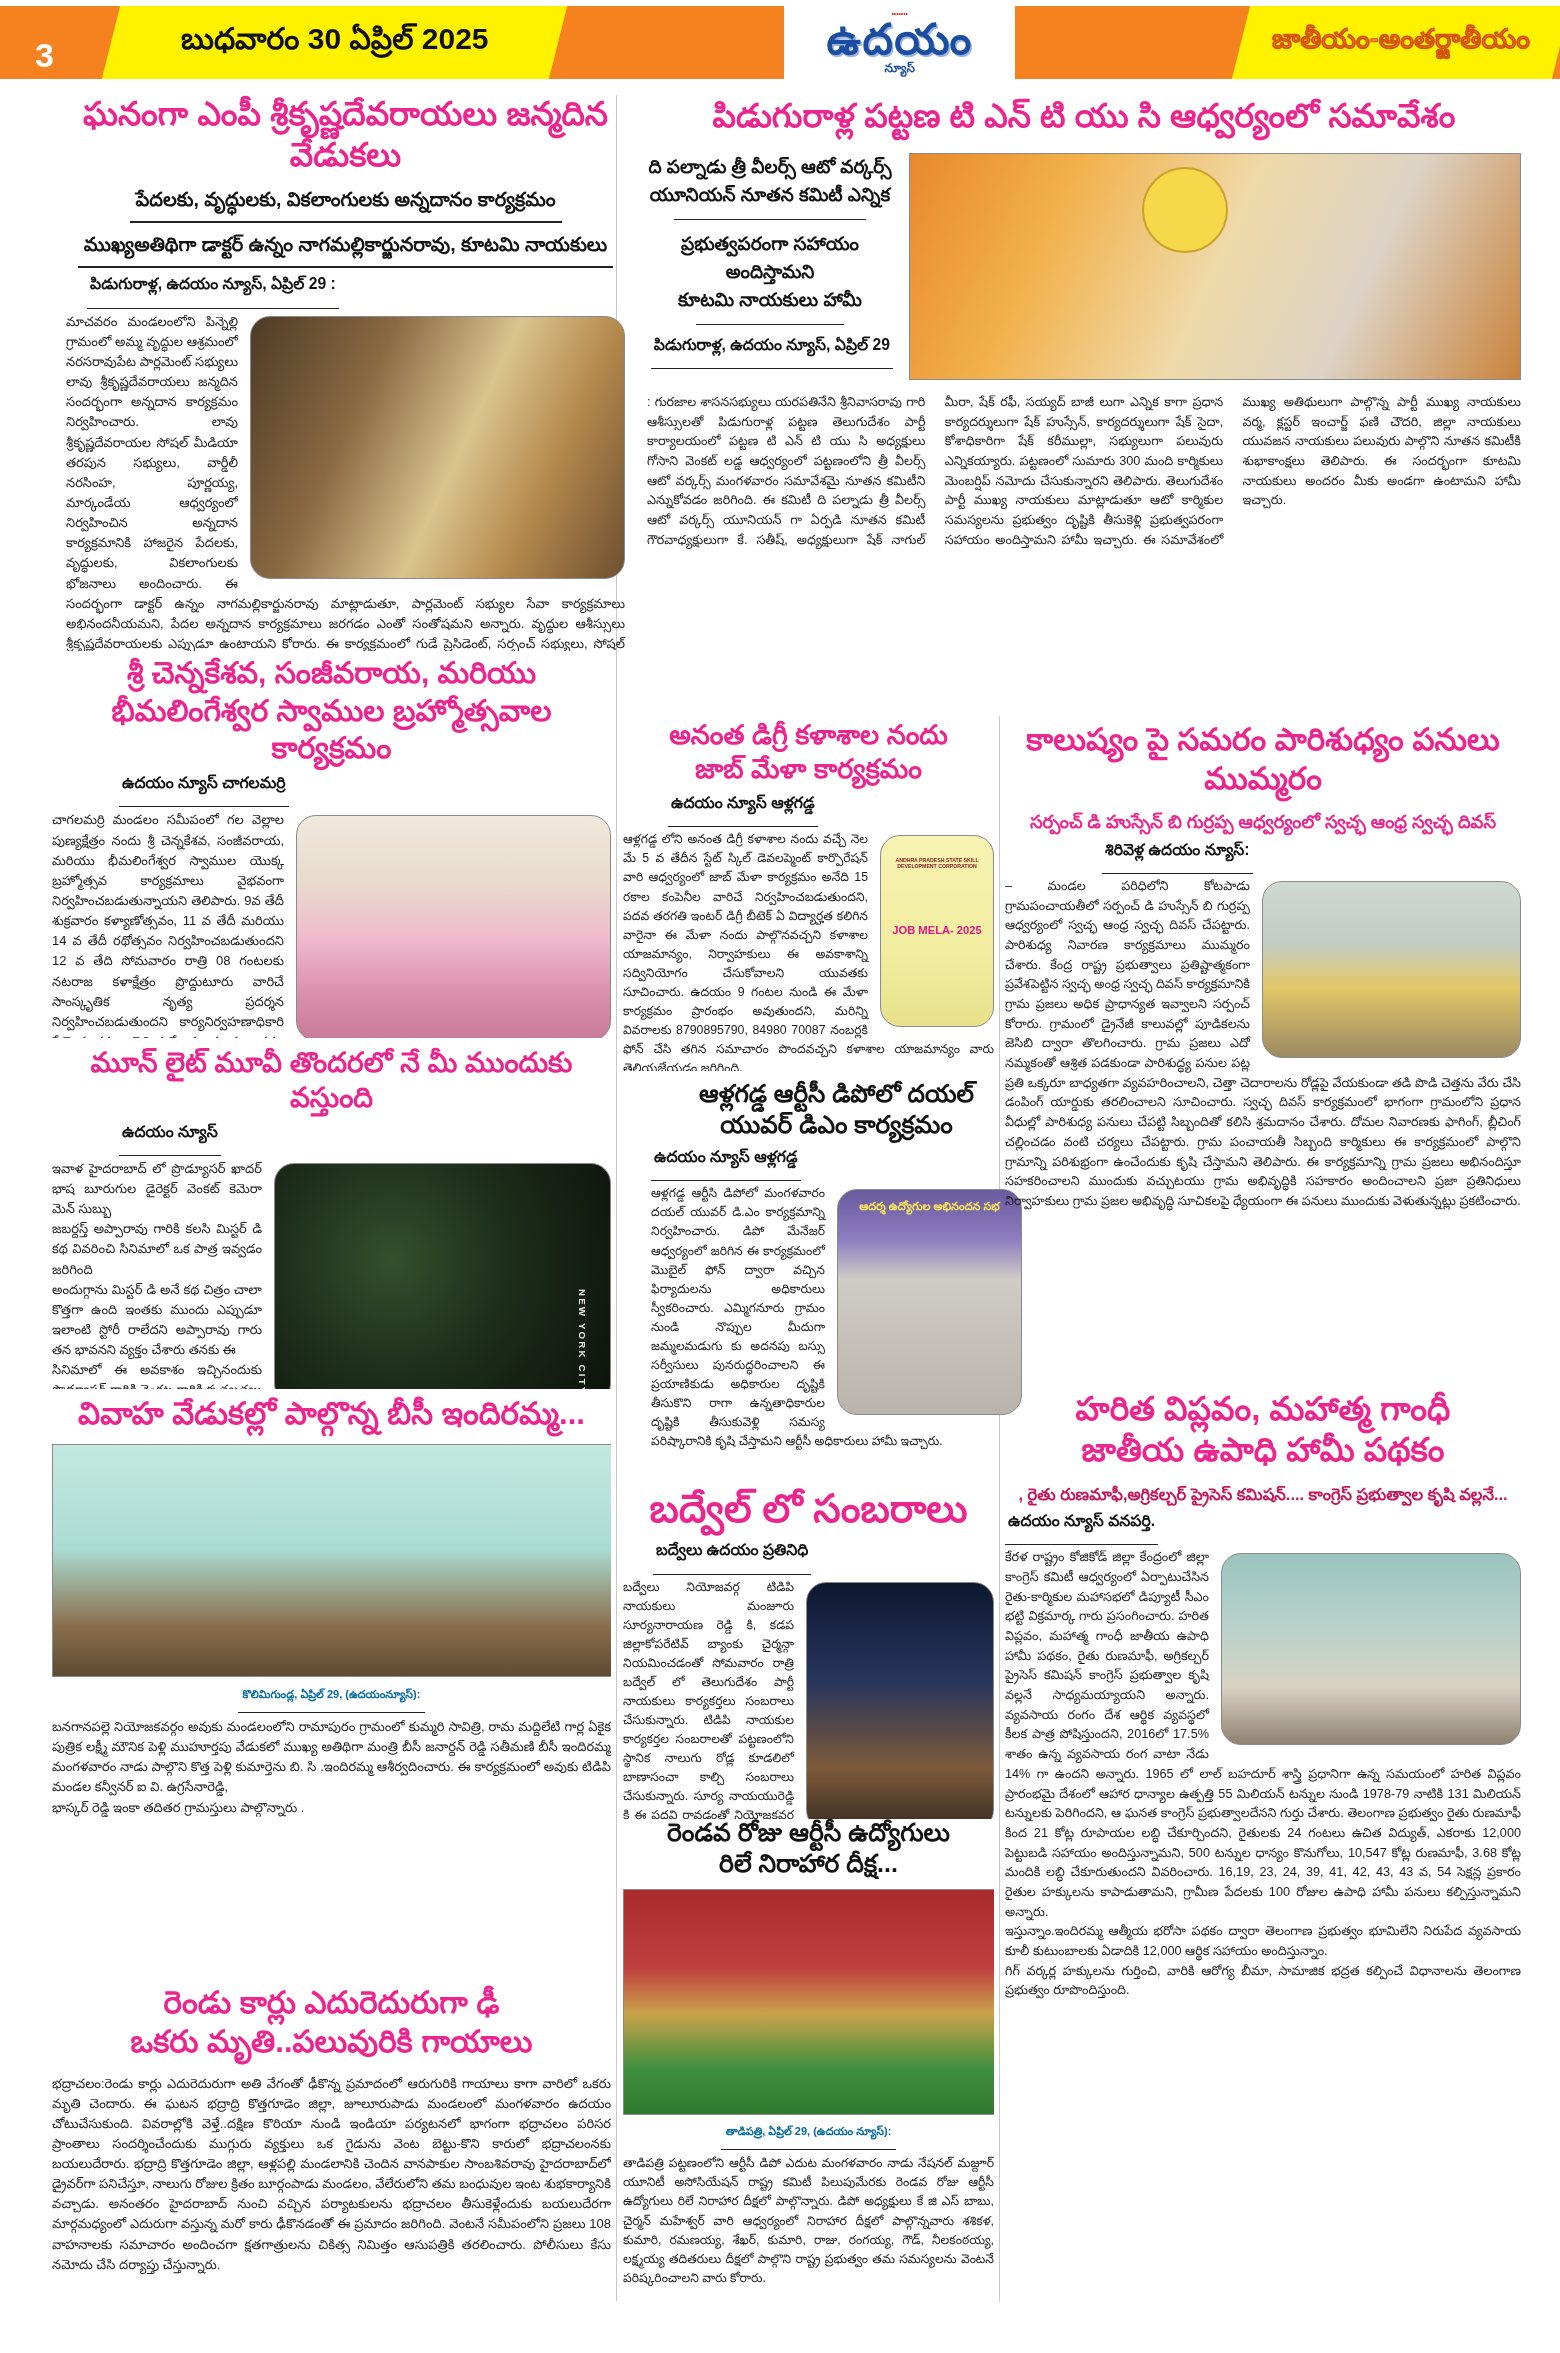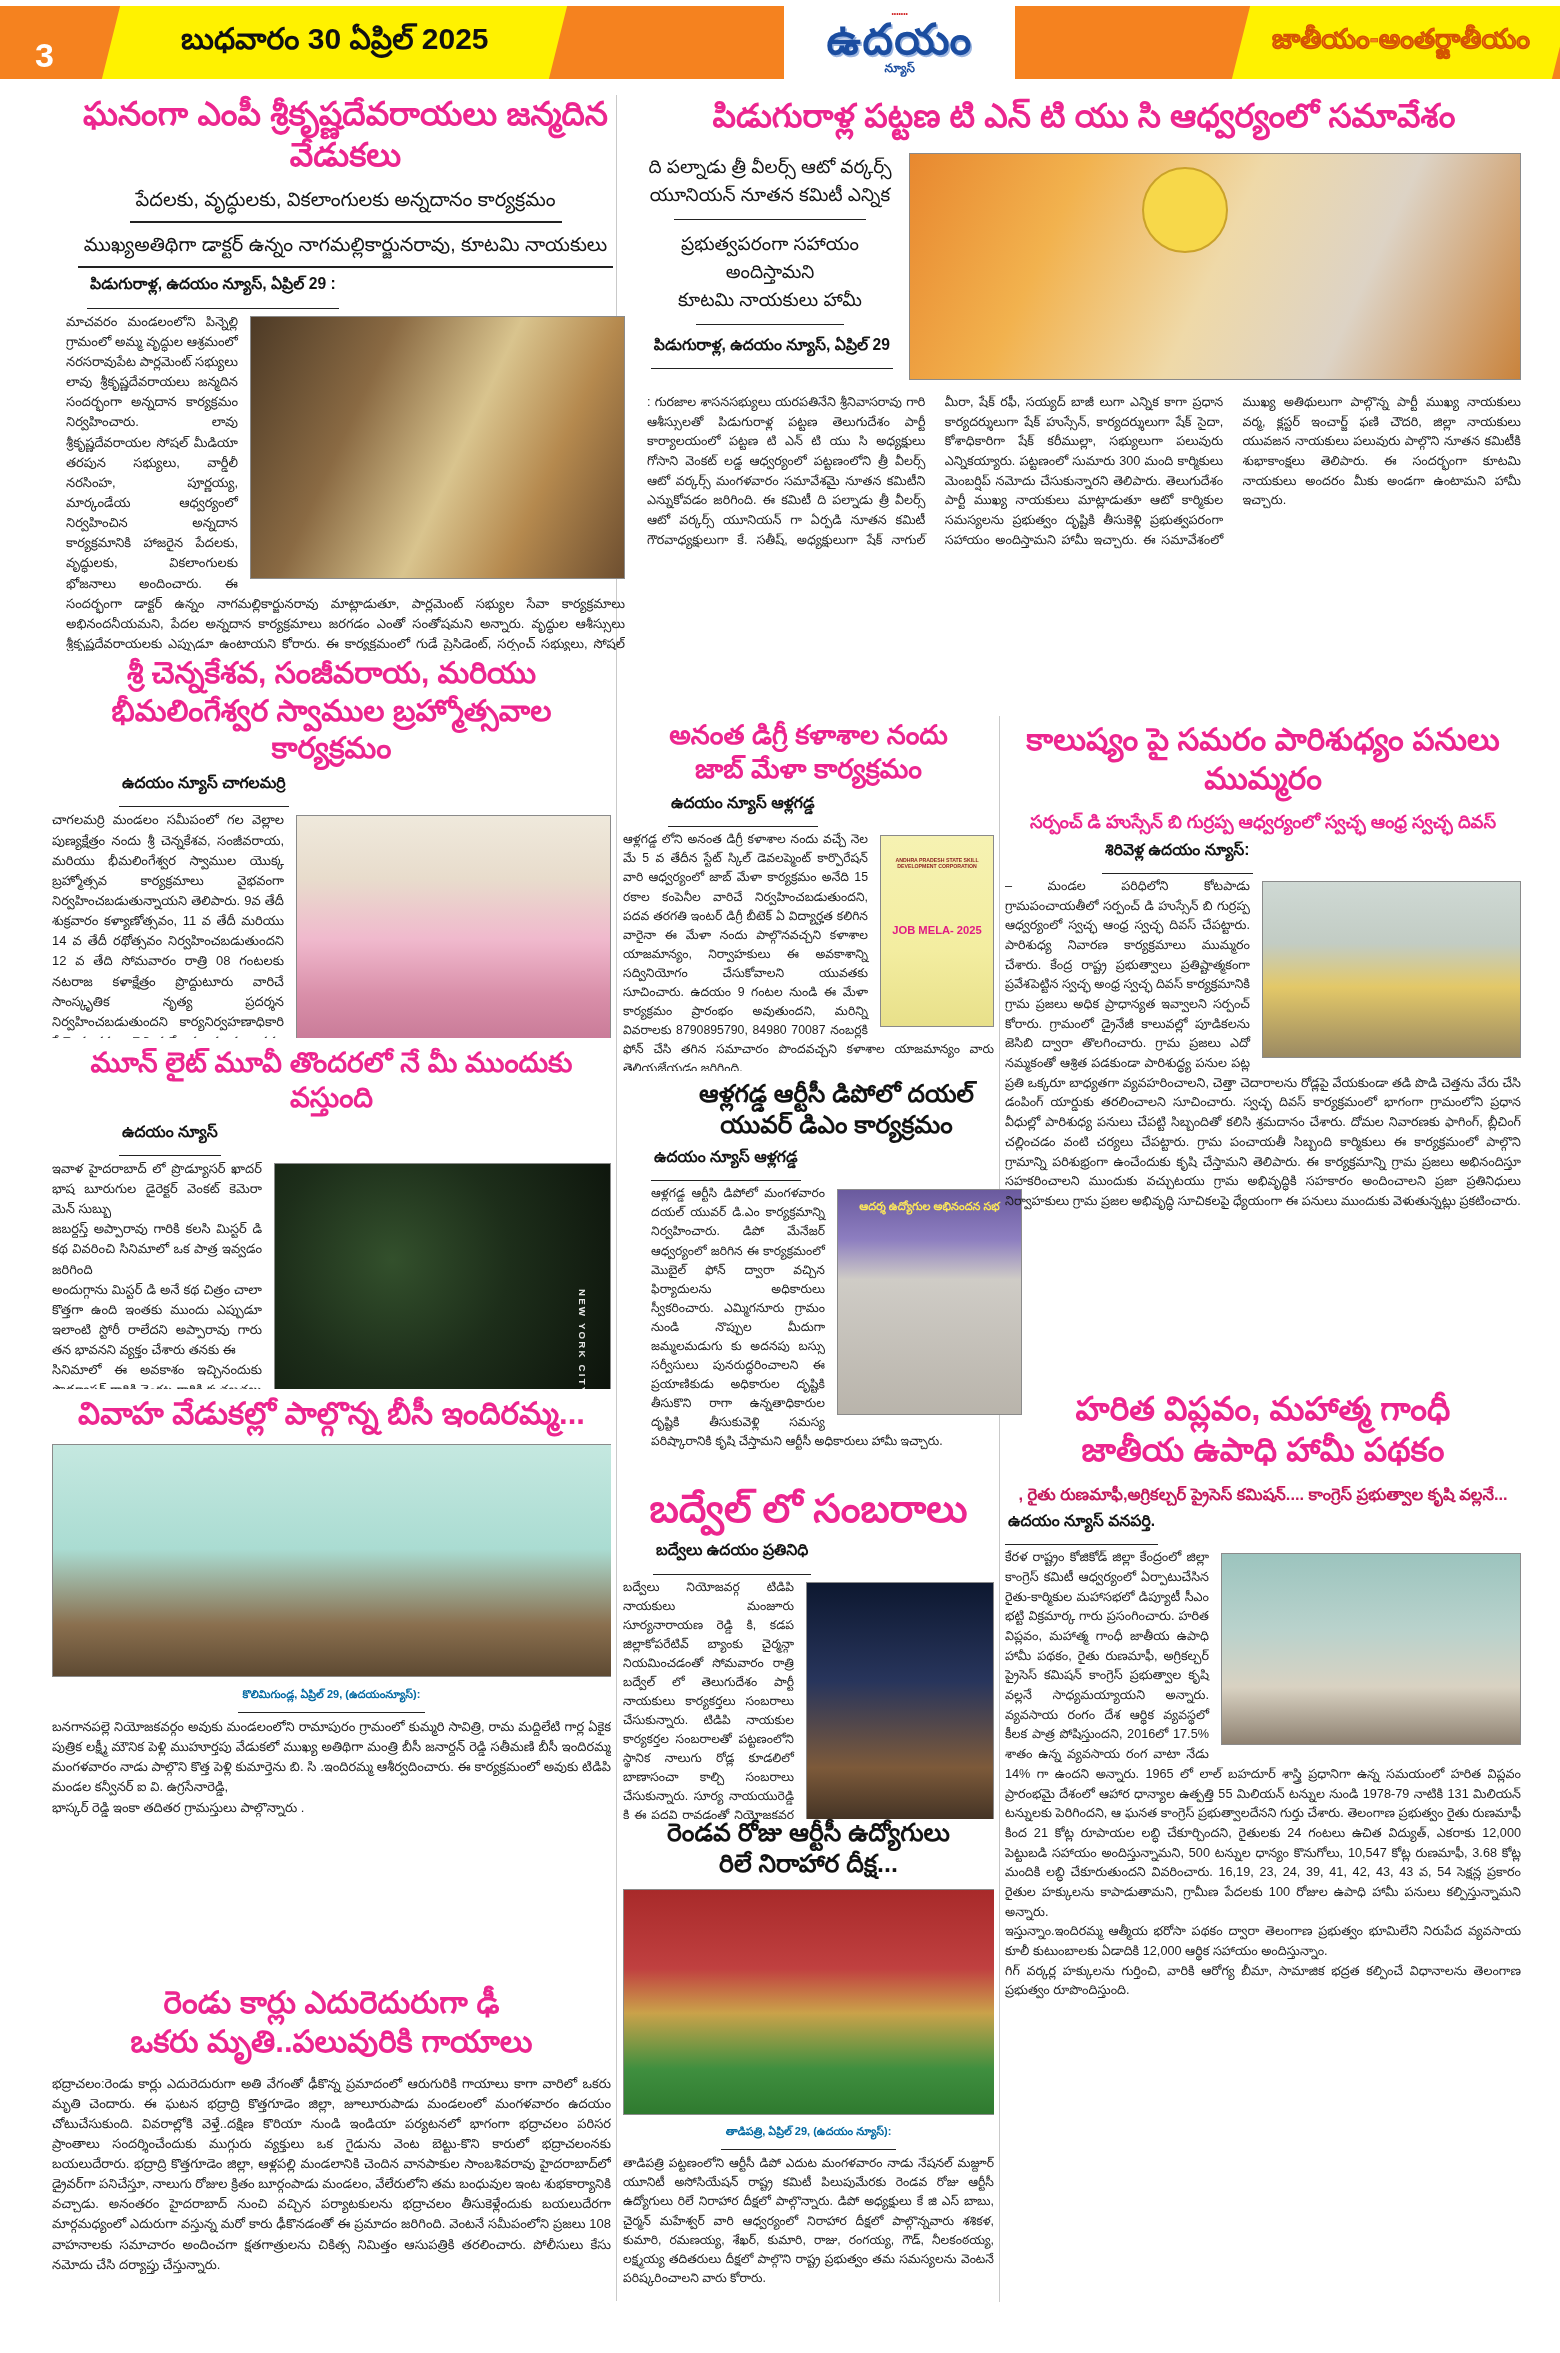--- a/index.html
+++ b/index.html
@@ -18,31 +18,31 @@
   .logo-top{color:#d02020;font-size:6.7px;}
   .section-panel{width:320px;margin-right:0;margin-left:auto;}
   .section-panel span{transform:skewX(14deg);font-weight:bold;font-size:27px;color:#f5821f;-webkit-text-stroke:0.7px #d35400;}
   .band-spacer{flex:1;}
 
   
   .article{position:absolute;overflow:hidden;}
   .hl{font-weight:bold;text-align:center;line-height:1.25;}
   .hl-pink{color:#ec268f;}
   .hl-black{color:#141414;}
-  .subhead{display:block;text-align:center;font-weight:normal;color:#141414;}
+  .subhead{display:block;text-align:center;font-weight:bold;color:#141414;}
   .subhead .u{display:inline-block;border-bottom:2.2px solid #222;padding:0 6px 6px 6px;}
   .byline{text-align:right;font-weight:bold;font-size:15.7px;color:#141414;margin:7.5px 0 3px 0;}
   .byline .u{display:inline-block;border-bottom:1.5px solid #222;padding:0 3px 10.4px 3px;}
   .body-text{font-size:13px;line-height:1.55;color:#1a1a1a;text-align:justify;white-space:pre-line;}
   .caption{text-align:center;font-weight:bold;font-size:11px;color:#0369a1;margin:10.4px 0 4.5px 0;text-decoration:underline;}
   .caption .u{display:inline-block;border-bottom:1.5px solid #222;padding:0 4.5px 9px 4.5px;}
 
   .photo{border:0.7px solid #8a8a8a;position:relative;overflow:hidden;}
   .photo .ph-label{position:absolute;left:50%;transform:translateX(-50%);font-weight:bold;text-align:center;}
-  .fl-r{float:right;margin:4.5px 0 6px 12px;}
+  .fl-r{float:right;margin:4.5px 0 6px 12px;border-radius:20px;}
 
   .vline{position:absolute;width:0.7px;background:#c9c9c9;}
 
   
   .ph-a{background:linear-gradient(115deg,#4d3a26 0%,#8a6a43 30%,#d9c48e 55%,#b5894e 75%,#6e4f30 100%);}
   .ph-b{background:linear-gradient(180deg,#efe9dc 0%,#e8dccc 28%,#f0b9cd 55%,#d98fa9 80%,#c97b98 100%);}
   .ph-c{background:radial-gradient(circle at 35% 40%,#33502c 0%,#1d2e1a 45%,#0c120b 100%);}
   .ph-d{background:linear-gradient(180deg,#c5e8e0 0%,#aadcd2 45%,#8a6f4e 78%,#5e4a33 100%);}
   .ph-j{background:linear-gradient(115deg,#e8882f 0%,#f2b24e 25%,#efd9a8 50%,#ddd3c5 72%,#c9833c 100%);}
   .ph-f{background:linear-gradient(180deg,#f6f2b2 0%,#f3eda0 60%,#e8e08a 100%);}

